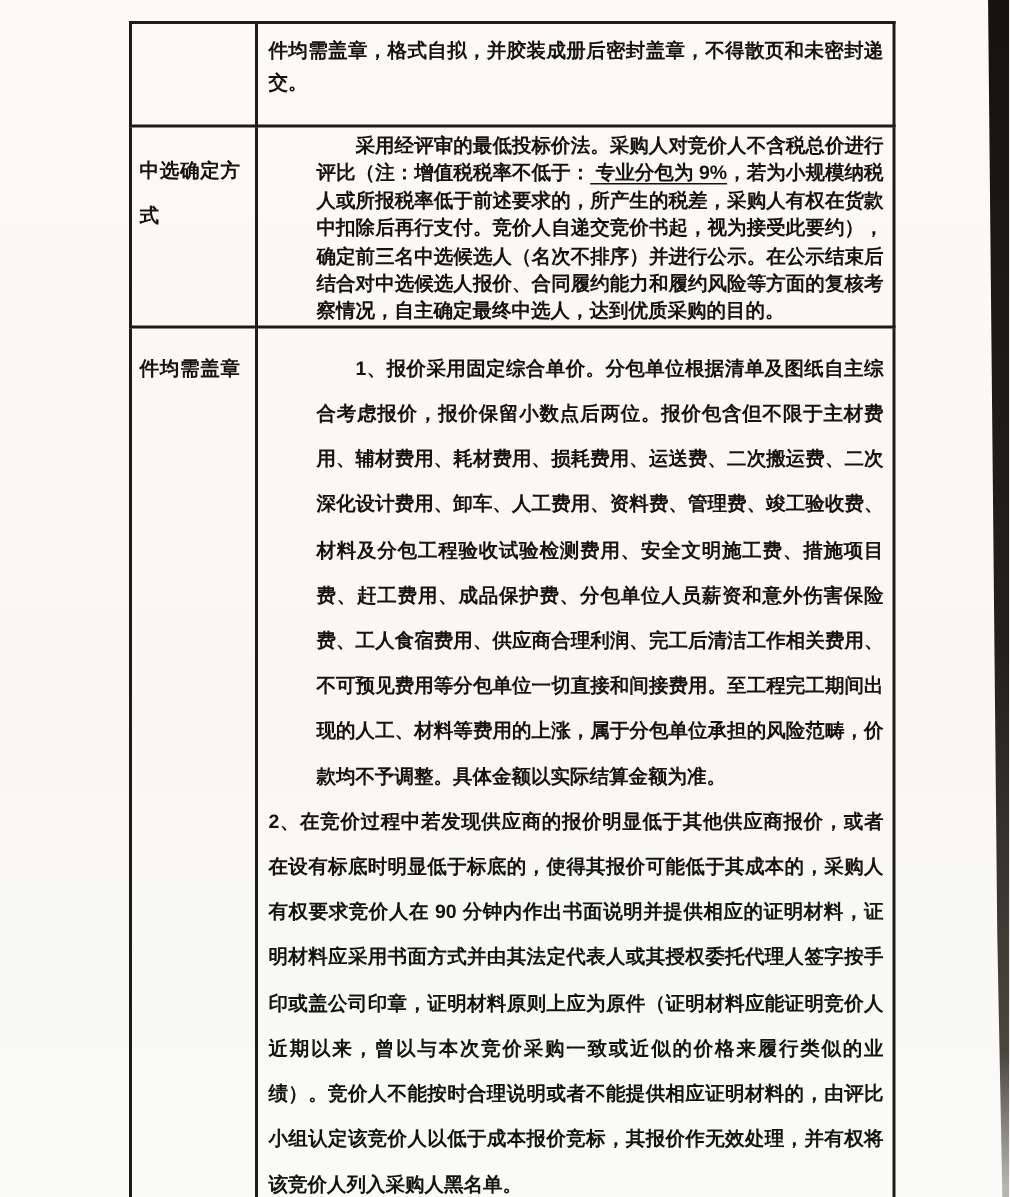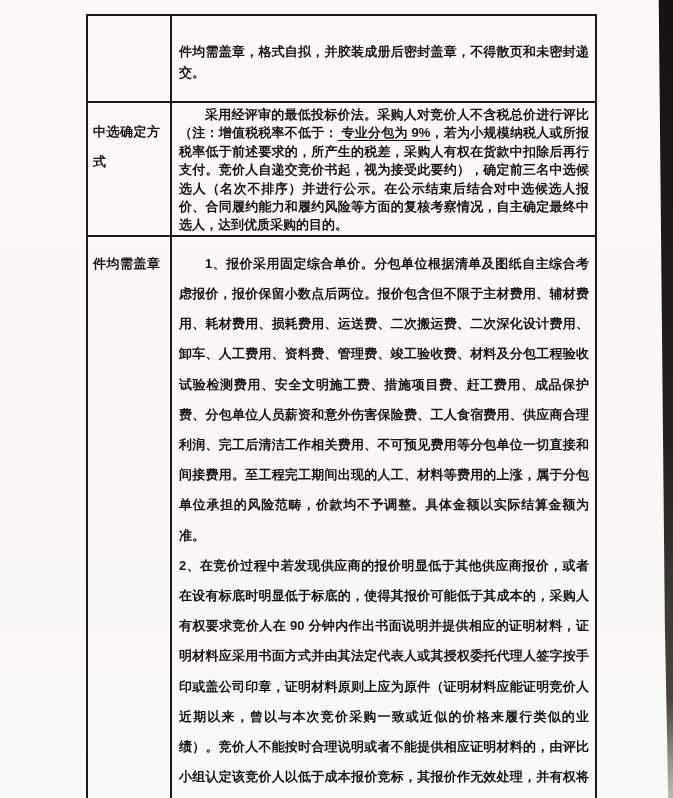--- a/index.html
+++ b/index.html
@@ -43,24 +43,24 @@
     word-break: break-all;
     margin-top: 25px;
   }
   .content-cell {
     padding: 3px 6px 0 7px;
     font-size: 13px;
     text-align: justify;
     word-break: break-all;
   }
   .para { margin: 0; }
-  .para.indent { text-indent: 26px; }
+  .para.indent { text-indent: 26px; margin-left: 32px; }
   .u { text-decoration: underline; text-underline-offset: 3px; }
   
-  .row-0 .content-cell { height: 60px;  line-height: 21px; padding-top: 25px; }
+  .row-0 .content-cell { height: 60px;  line-height: 21px; padding-top: 7px; }
   .row-1 .content-cell { height: 106px; line-height: 18.4px; }
   .row-1 .label-cell   { padding-top: 14px; }
   .row-2 .content-cell { height: 471px; line-height: 30.2px; padding-top: 12px; }
   .row-2 .label-cell   { padding-top: 12px; }
   .row-3 .content-cell { height: 122px; line-height: 17.6px; padding-top: 2px; }
   .row-3 .label-cell   { padding-top: 10px; }
 </style>
 </head>
 <body>
 

